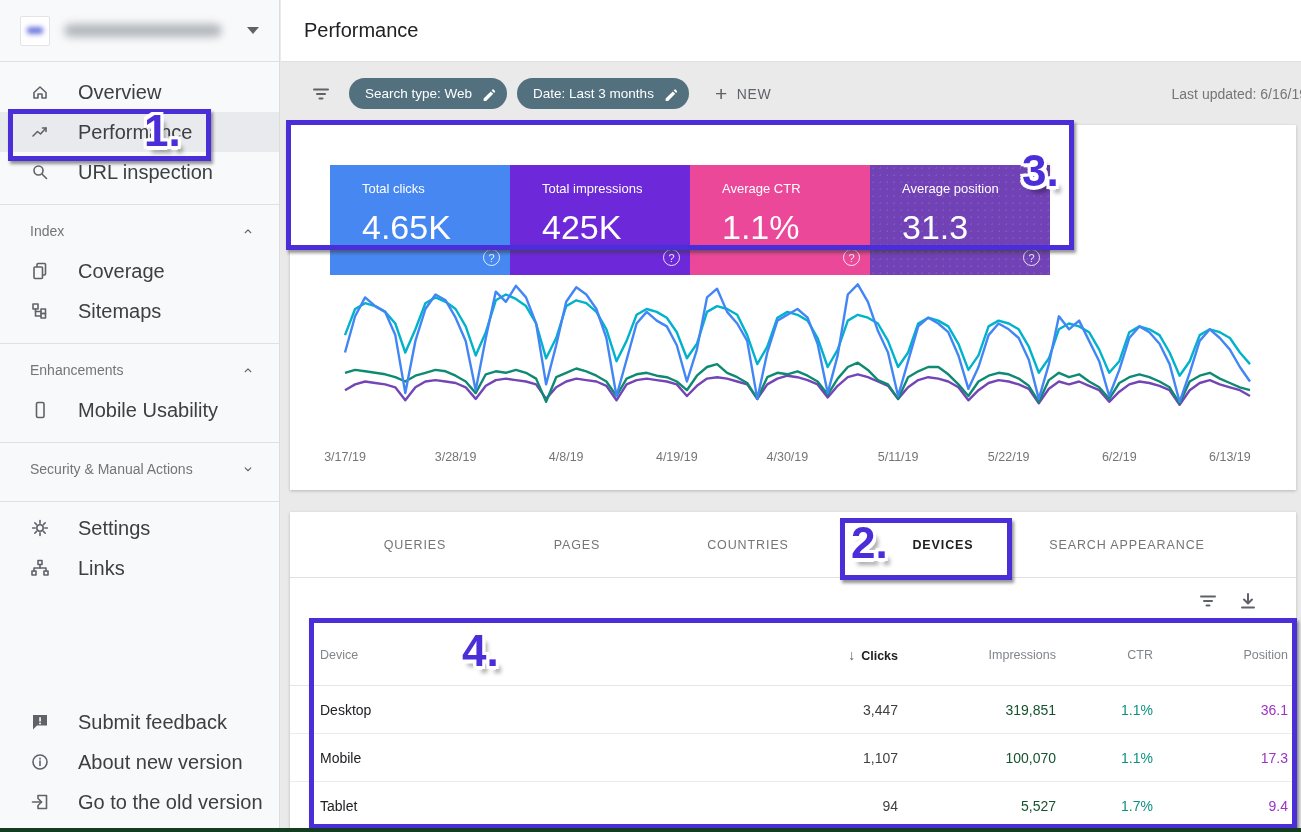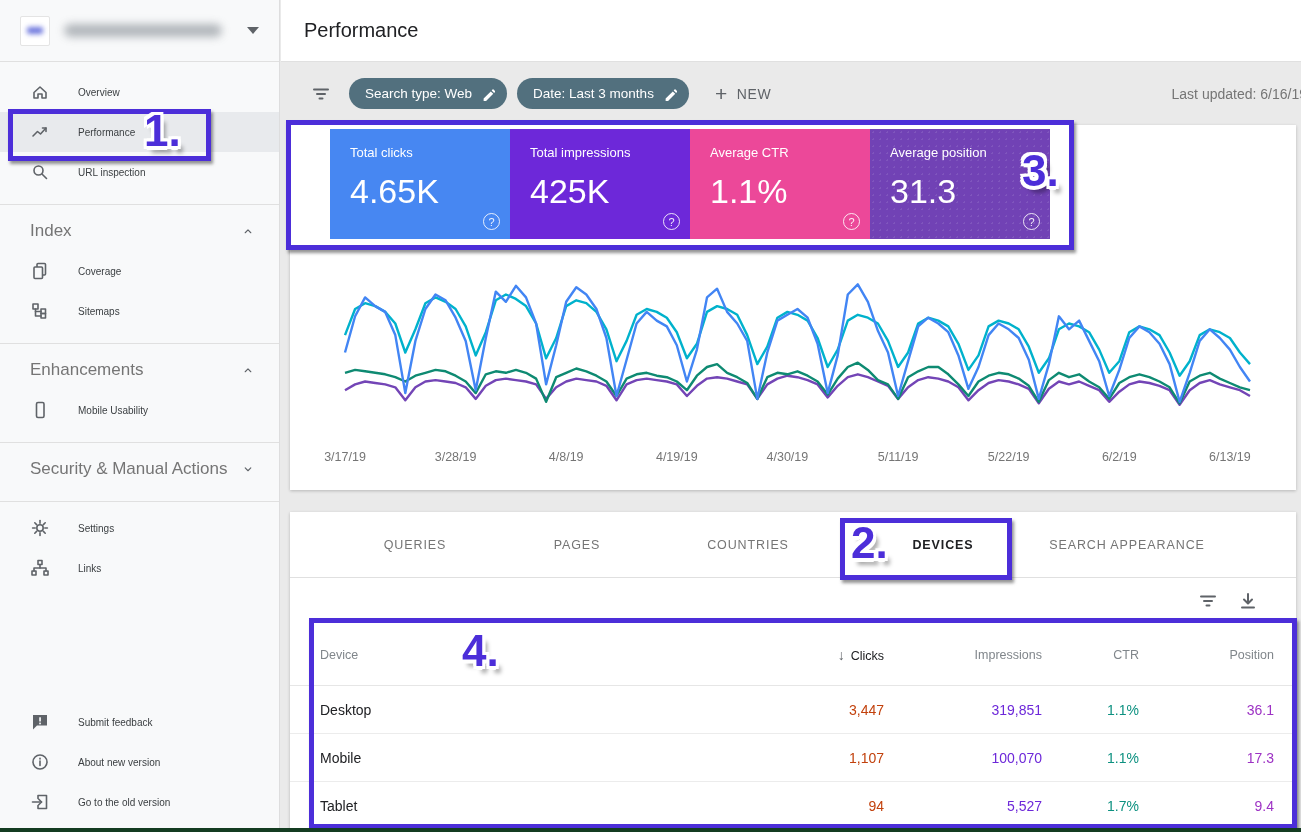--- a/index.html
+++ b/index.html
@@ -8,75 +8,75 @@
   .screen { position:relative; width:1301px; height:832px; overflow:hidden; background:#eaeaea; }
 
   
   .sidebar { position:absolute; left:0; top:0; width:280px; height:832px; background:#f8f9fa; border-right:1px solid #ddddde; }
   .site-selector { position:relative; height:62px; border-bottom:1px solid #e0e0e0; display:flex; align-items:center; padding:0 20px; cursor:pointer; }
   .favicon { width:30px; height:30px; background:#fff; border:1px solid #e4e4e4; border-radius:2px; display:flex; align-items:center; justify-content:center; }
   .favicon-blur { width:16px; height:7px; background:#5560d8; border-radius:2px; filter:blur(2.5px); opacity:.85; }
   .domain-blur { margin-left:14px; width:158px; height:13px; border-radius:7px; background:#9aa0a6; filter:blur(4px); opacity:.75; }
   .caret-down { margin-left:auto; width:0; height:0; border-left:6px solid transparent; border-right:6px solid transparent; border-top:7px solid #5f6368; }
 
-  .nav-item { height:40px; display:flex; align-items:center; padding-left:30px; font-size:10px; color:#3c4043; cursor:pointer; }
+  .nav-item { height:40px; display:flex; align-items:center; padding-left:30px; font-size:20px; color:#3c4043; cursor:pointer; }
   .nav-item .nav-icon { width:20px; height:20px; margin-right:28px; flex:none; }
   .nav-item.selected { background:#e8eaed; }
   .nav-top { padding-top:10px; }
   .section-divider { border-top:1px solid #e0e0e0; margin-top:12px; }
-  .section-header { height:40px; display:flex; align-items:center; padding:0 24px 0 30px; font-size:17px; color:#757575; cursor:pointer; margin-top:6px; }
+  .section-header { height:40px; display:flex; align-items:center; padding:0 24px 0 30px; font-size:14px; color:#757575; cursor:pointer; margin-top:6px; }
   .section-header .chev { margin-left:auto; }
   svg.ic { stroke:#5f6368; fill:none; stroke-width:1.6; stroke-linecap:round; stroke-linejoin:round; }
   .sidebar-footer { position:absolute; left:0; top:702px; width:100%; }
 
   
   .main-header { position:absolute; left:281px; top:0; width:1020px; height:62px; background:#fff; border-bottom:1px solid #e0e0e0; display:flex; align-items:center; }
   .page-title { font-size:20px; color:#202124; padding-left:23px; }
   .toolbar { position:absolute; left:281px; top:62px; width:1020px; height:63px; display:flex; align-items:center; }
   .filter-btn { margin-left:22px; width:36px; height:36px; display:flex; align-items:center; justify-content:center; cursor:pointer; }
   .pill { margin-left:10px; height:31px; background:#52707e; color:#fff; border-radius:16px; display:flex; align-items:center; padding:0 12px 0 16px; font-size:13.5px; cursor:pointer; }
   .pill .pencil { margin-left:9px; }
   .new-btn { margin-left:26px; display:flex; align-items:center; color:#5f6368; font-size:14px; letter-spacing:.6px; cursor:pointer; }
   .new-btn .plus { font-size:21px; margin-right:9px; font-weight:400; color:#5f6368; }
   .last-updated { margin-left:auto; font-size:14px; color:#757575; white-space:nowrap; margin-right:-6px; }
 
   
   .chart-card { position:absolute; left:290px; top:125px; width:1006px; height:365px; background:#fff; box-shadow:0 1px 3px rgba(0,0,0,.22); }
   .tiles { position:absolute; left:40px; top:4px; display:flex; }
-  .tile { width:180px; height:110px; position:relative; padding:16px 0 0 20px; color:#fff; cursor:pointer; }
+  .tile { width:180px; height:110px; position:relative; padding:16px 0 0 32px; color:#fff; cursor:pointer;margin-top:36px; }
   .tile-label { font-size:13px; }
   .tile-value { font-size:34px; font-weight:400; margin-top:12px; }
   .tile-help { position:absolute; right:10px; bottom:9px; width:17px; height:17px; border:1.4px solid rgba(255,255,255,.85); border-radius:50%; font-size:11px; display:flex; align-items:center; justify-content:center; color:rgba(255,255,255,.9); }
   .tile-clicks { background:#4787f2; }
   .tile-impressions { background:#6d28d9; }
   .tile-ctr { background:#ec4899; }
   .tile-position { background:#7142b5; background-image:radial-gradient(rgba(255,255,255,.10) 1px, transparent 1px); background-size:7px 7px; }
   #perf-chart { position:absolute; left:0; top:140px; }
   .axis-label { font-size:12.5px; fill:#757575; font-family:"Liberation Sans", sans-serif; }
 
   
   .table-card { position:absolute; left:290px; top:512px; width:1006px; height:320px; background:#fff; box-shadow:0 1px 3px rgba(0,0,0,.22); }
   .tabs-row { position:relative; height:66px; border-bottom:1px solid #e0e0e0; }
   .tab { position:absolute; top:0; height:66px; display:flex; align-items:center; justify-content:center; font-size:12.5px; letter-spacing:.9px; color:#757575; cursor:pointer; }
   .tab.active { color:#202124; font-weight:bold; }
   .tab-underline { position:absolute; left:550px; bottom:-1px; width:172px; height:3px; background:#5f6368; }
   .table-toolbar { height:46px; display:flex; align-items:center; justify-content:flex-end; padding-right:28px; }
   .tt-icon { width:40px; height:36px; display:flex; align-items:center; justify-content:center; cursor:pointer; }
-  .trow { display:flex; align-items:center; padding:0 22px 0 30px; }
+  .trow { display:flex; align-items:center; padding:0 8px 0 30px; }
   .thead { height:62px; border-bottom:1px solid #e6e6e6; font-size:12.5px; color:#80868b; }
   .tbody-row { height:48px; border-bottom:1px solid #ececec; font-size:14px; }
   .col-device { flex:1; text-align:left; }
   .col-clicks { width:150px; text-align:right; }
   .col-imp { width:158px; text-align:right; }
   .col-ctr { width:97px; text-align:right; }
   .col-pos { width:135px; text-align:right; }
   .sort-arrow { color:#5f6368; font-size:14px; margin-right:6px; }
-  .th-active { color:#202124; font-weight:normal; }
-  .val-clicks { color:#c2410c; }
-  .val-imp { color:#6d28d9; }
+  .th-active { color:#202124; font-weight:bold; }
+  .val-clicks { color:#404040; }
+  .val-imp { color:#14532d; }
   .val-ctr { color:#0d9180; }
   .val-pos { color:#9d32c4; }
   .cell-device { color:#202124; }
 
   
   .anno-box { position:absolute; border:5px solid #4c2ed9; box-shadow:2px 3px 3px rgba(60,60,60,.55); z-index:40; pointer-events:none; }
   .anno-num { position:absolute; z-index:41; font-weight:bold; font-size:44px; color:#4c2ed9; pointer-events:none;
     text-shadow:-3px -3px 0 #fff,3px -3px 0 #fff,-3px 3px 0 #fff,3px 3px 0 #fff,-3px 0 0 #fff,3px 0 0 #fff,0 -3px 0 #fff,0 4px 0 #fff,5px 7px 4px rgba(0,0,0,.35); }
   #anno-box-1 { left:8px;  top:109px; width:203px; height:52px; }
   #anno-num-1 { left:144px; top:106px; }

